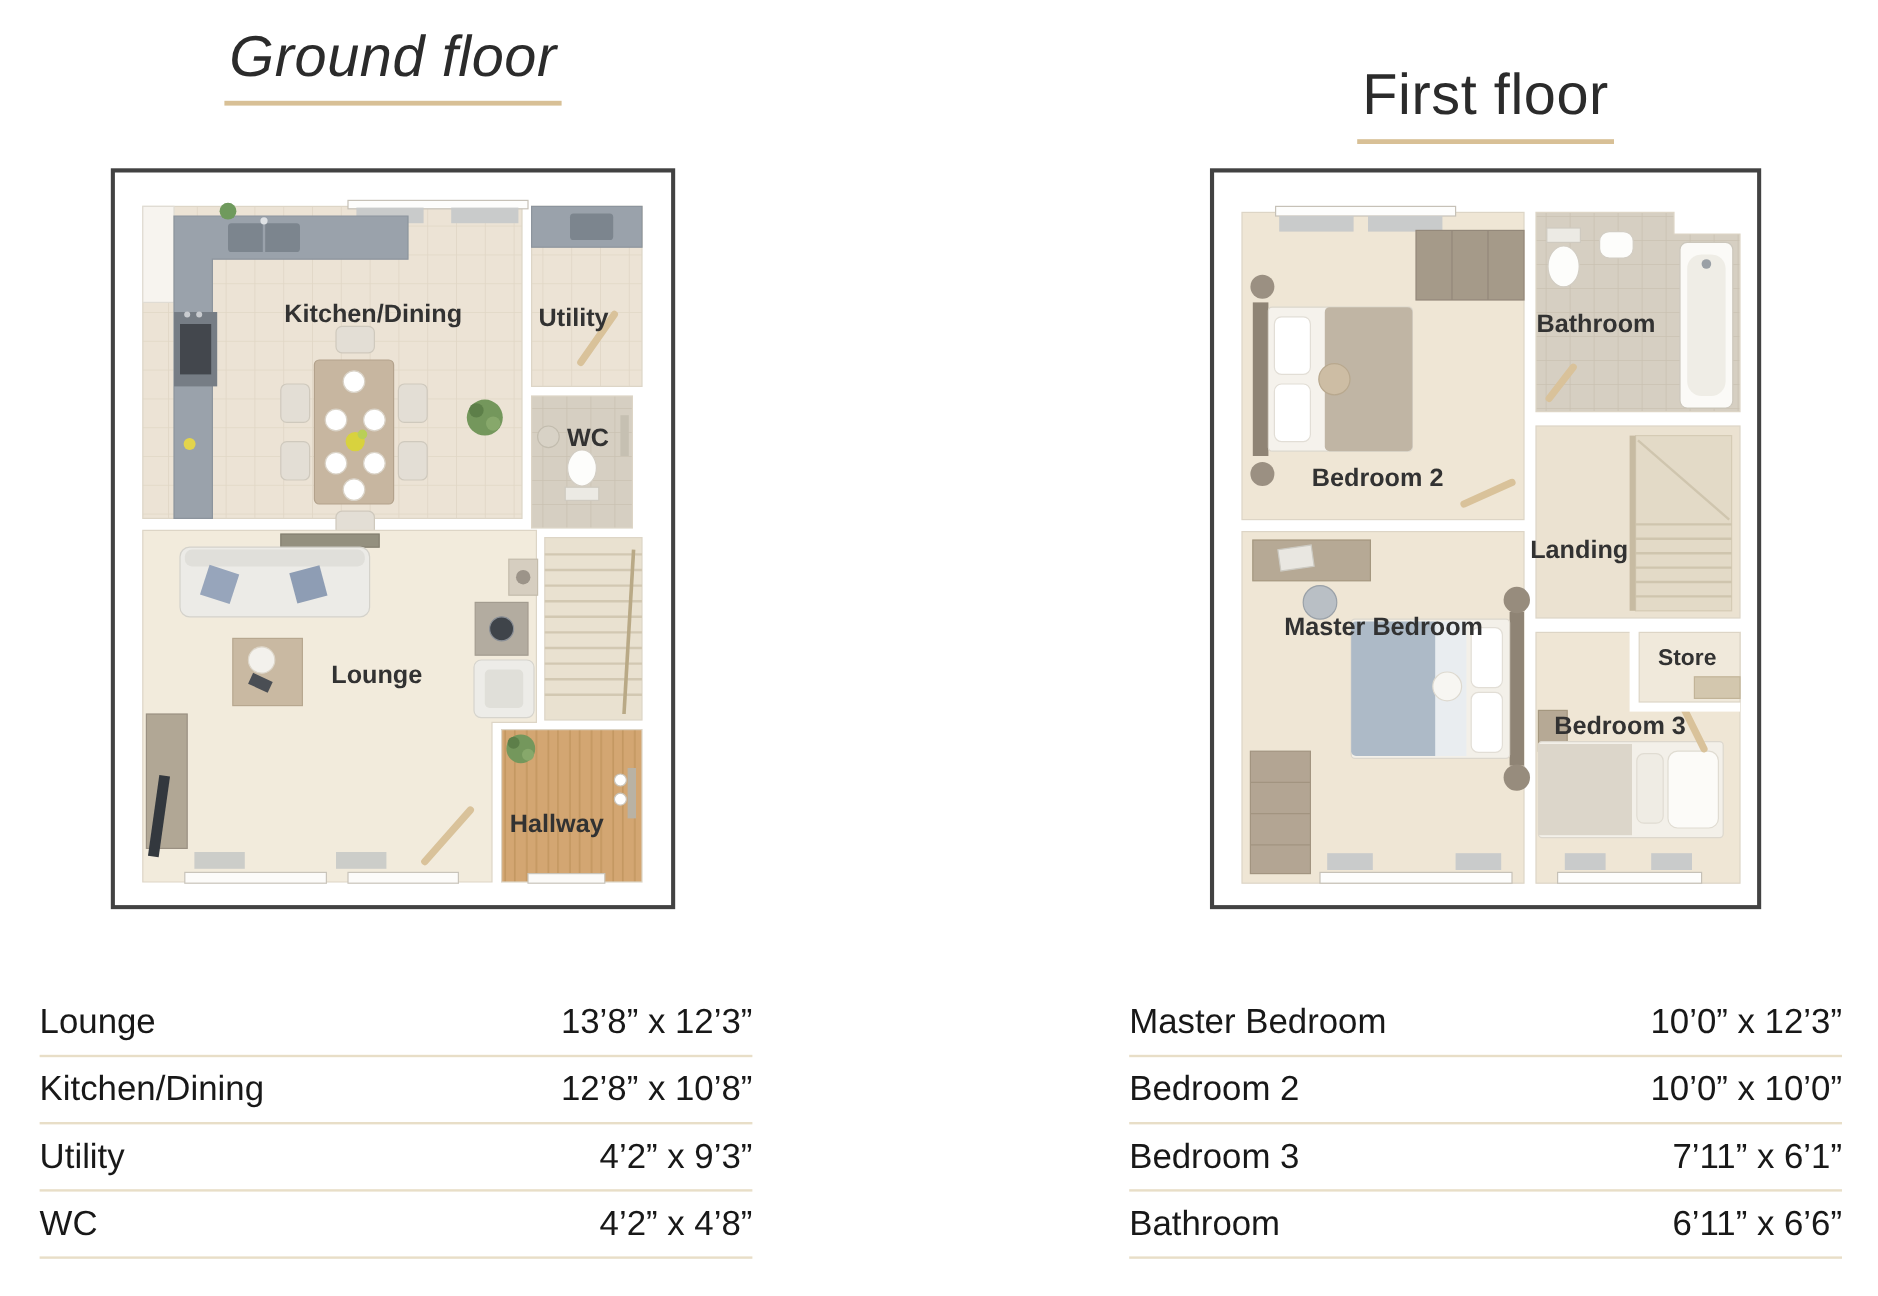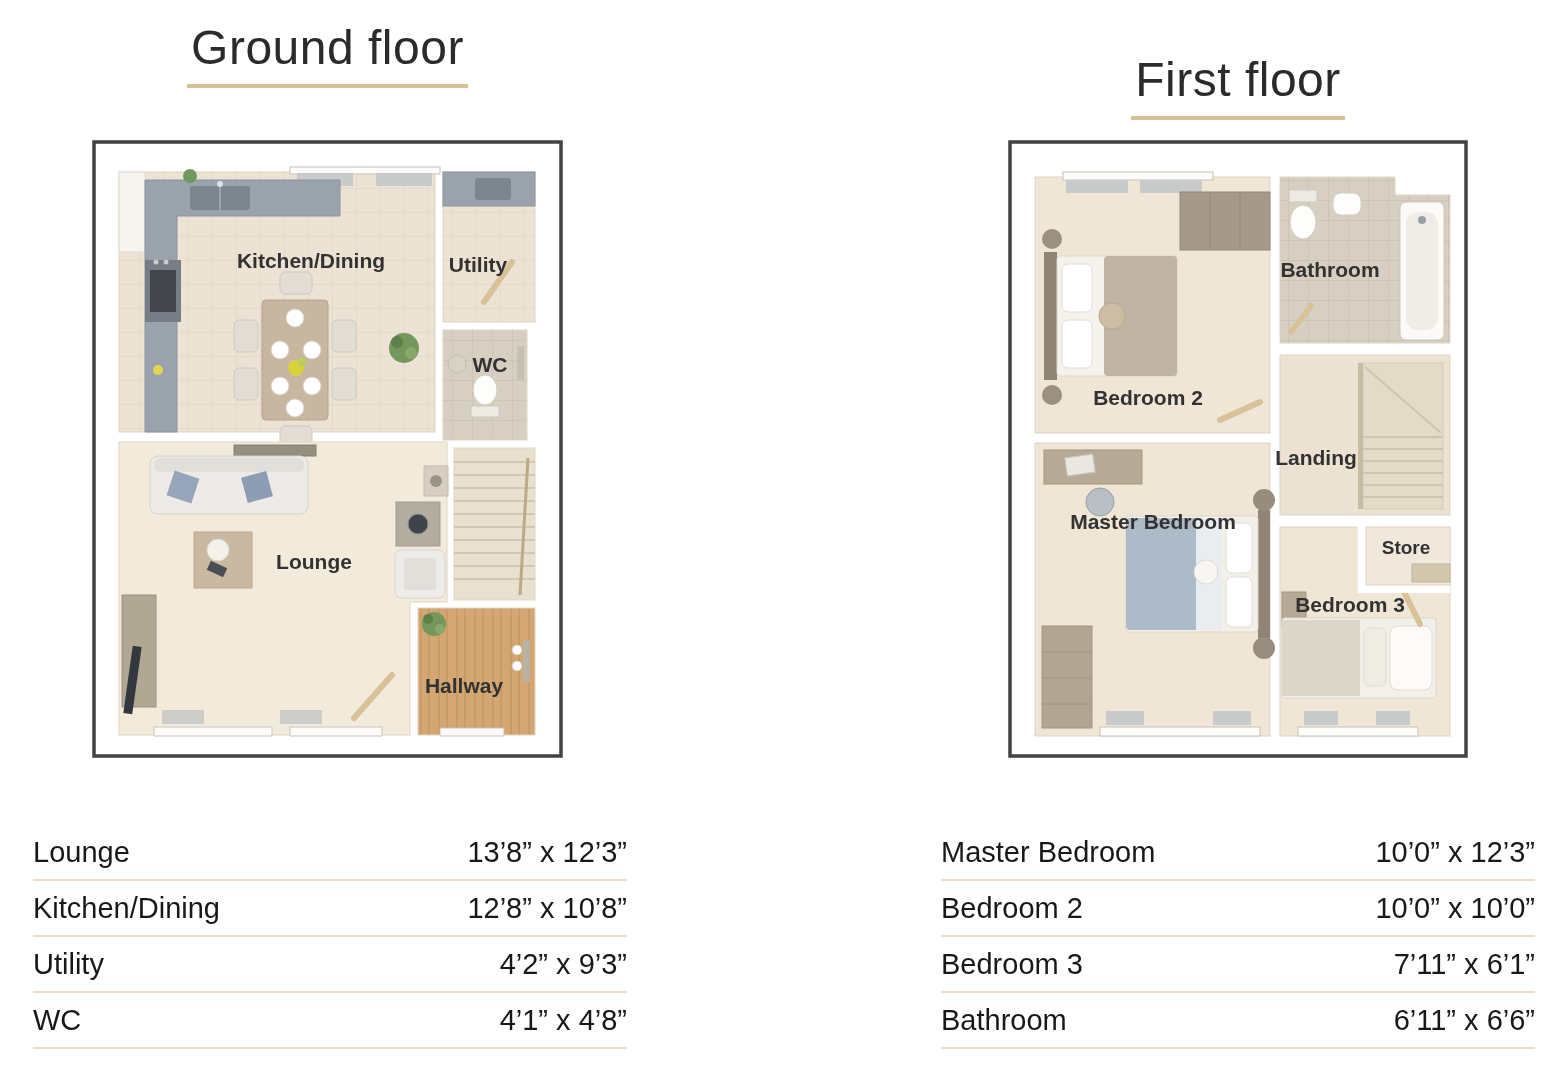--- a/index.html
+++ b/index.html
@@ -1,20 +1,20 @@
 <!DOCTYPE html>
 <html><head>
 <meta charset="utf-8">
 <style>
   * { margin:0; padding:0; box-sizing:border-box; }
   html,body { width:1565px; height:1080px; background:#ffffff; font-family:"Liberation Sans", sans-serif; }
   body { position:relative; overflow:hidden; }
 
   .floor-title-wrap { position:absolute; top:22px; text-align:center; }
-  .floor-title-wrap.gf { left:92px; width:471px; }
+  .floor-title-wrap.gf { left:92px; width:471px;font-style:italic; }
   .floor-title-wrap.ff { left:1008px; width:460px;margin-top:32px; }
   .floor-title {
     display:inline-block;
     font-size:48px; font-weight:300; letter-spacing:.5px; color:#2b2b2b;
     line-height:1.08;
     padding:0 4px 10px 4px;
     border-bottom:4px solid #d8c096;
   }
 
   .plan { position:absolute; top:140px; }
@@ -306,21 +306,21 @@
   <div class="dims-row">
     <span class="room-name">Kitchen/Dining</span>
     <span class="room-size">12’8” x 10’8”</span>
   </div>
   <div class="dims-row">
     <span class="room-name">Utility</span>
     <span class="room-size">4’2” x 9’3”</span>
   </div>
   <div class="dims-row">
     <span class="room-name">WC</span>
-    <span class="room-size">4’1” x 4’8”</span>
+    <span class="room-size">4’2” x 4’8”</span>
   </div>
 </div>
 
 <div class="dims-table ff">
   <div class="dims-row">
     <span class="room-name">Master Bedroom</span>
     <span class="room-size">10’0” x 12’3”</span>
   </div>
   <div class="dims-row">
     <span class="room-name">Bedroom 2</span>

